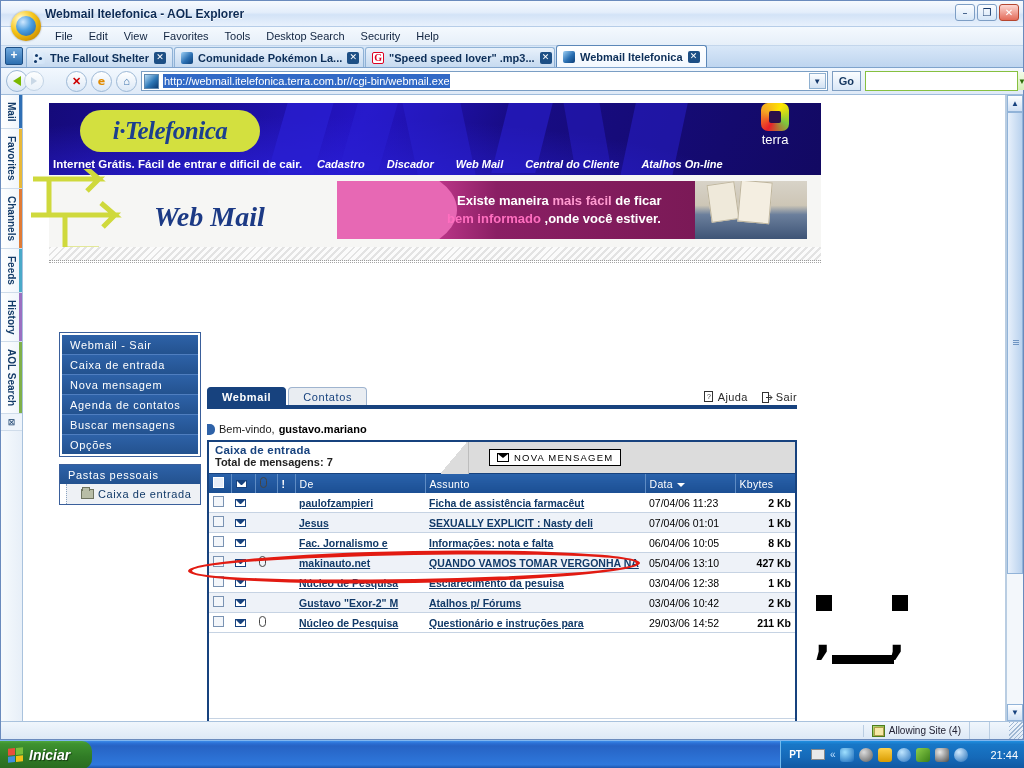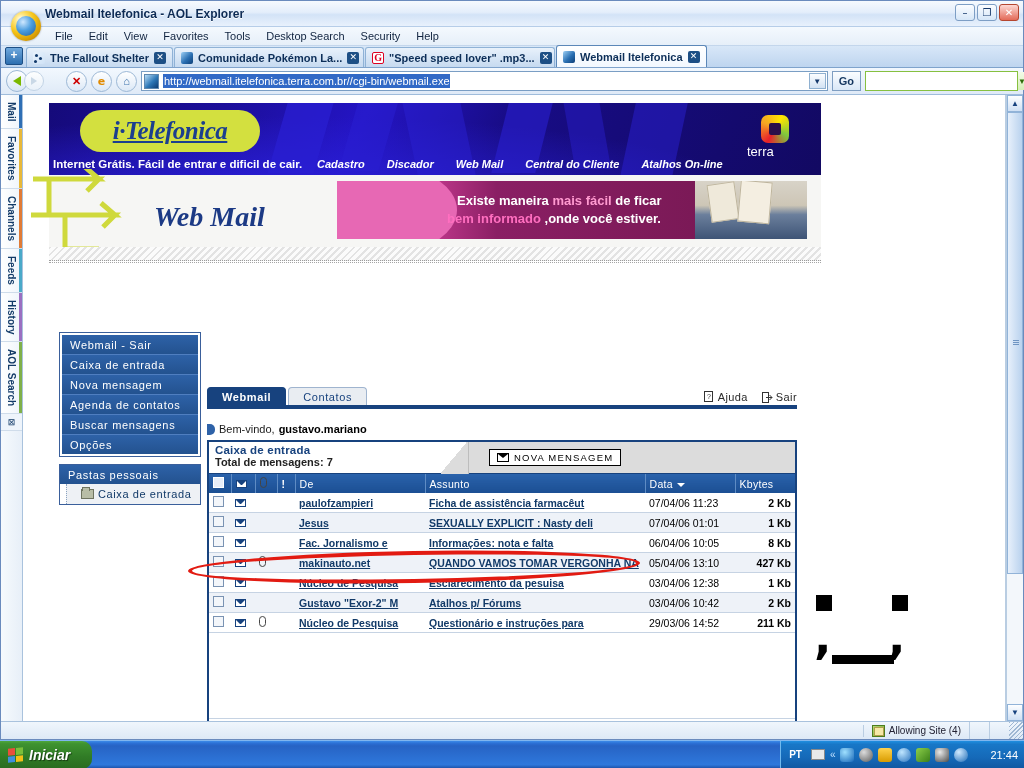--- a/index.html
+++ b/index.html
@@ -202,32 +202,32 @@
   }
   #tel-shapes{position:absolute;inset:0;}
   #tel-shapes i{position:absolute;display:block;background:#2a1fd1;opacity:.75;}
   #tel-logo{
     position:absolute;left:31px;top:7px;width:180px;height:42px;border-radius:21px;
     background:#d3e03f;
     display:flex;align-items:center;justify-content:center;
   }
   #tel-logo span{
     font-family:"Liberation Serif",serif; font-style:italic; font-weight:bold;
-    font-size:25px; color:#1c3f8f; letter-spacing:-.5px;text-decoration:underline;
+    font-size:25px; color:#1c3f8f; letter-spacing:-.5px;
   }
   #tel-tag{
     position:absolute;left:4px;top:55px;width:260px;
     color:#fff;font-size:11.5px;font-weight:bold;white-space:nowrap;
   }
   #tel-nav{ position:absolute; left:268px; top:55px; display:flex; gap:22px;}
   #tel-nav a{
     color:#fff;font-size:11px;font-weight:bold;font-style:italic;text-decoration:none;white-space:nowrap;
   }
   #terra{
-    position:absolute;right:18px;top:12px;width:56px;text-align:left;color:#fff;
+    position:absolute;right:18px;top:0;width:56px;text-align:center;color:#fff;
   }
   #terra-mark{
     width:28px;height:28px;margin:0 auto 1px;border-radius:7px;
     background:conic-gradient(from 210deg,#e8202a,#f5a623,#ffe500,#7ec63e,#e8202a);
     display:flex;align-items:center;justify-content:center;
   }
   #terra-mark i{display:block;width:12px;height:12px;background:#2b0f4a;border-radius:2px;}
   #terra span{font-size:13px;}
 
   

